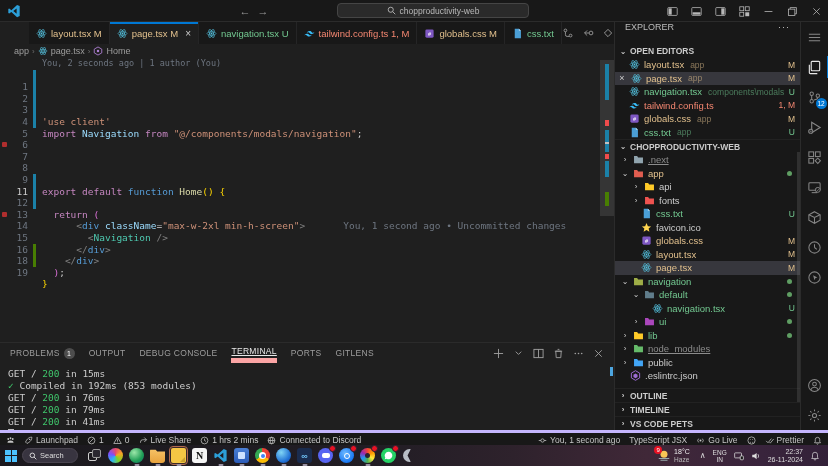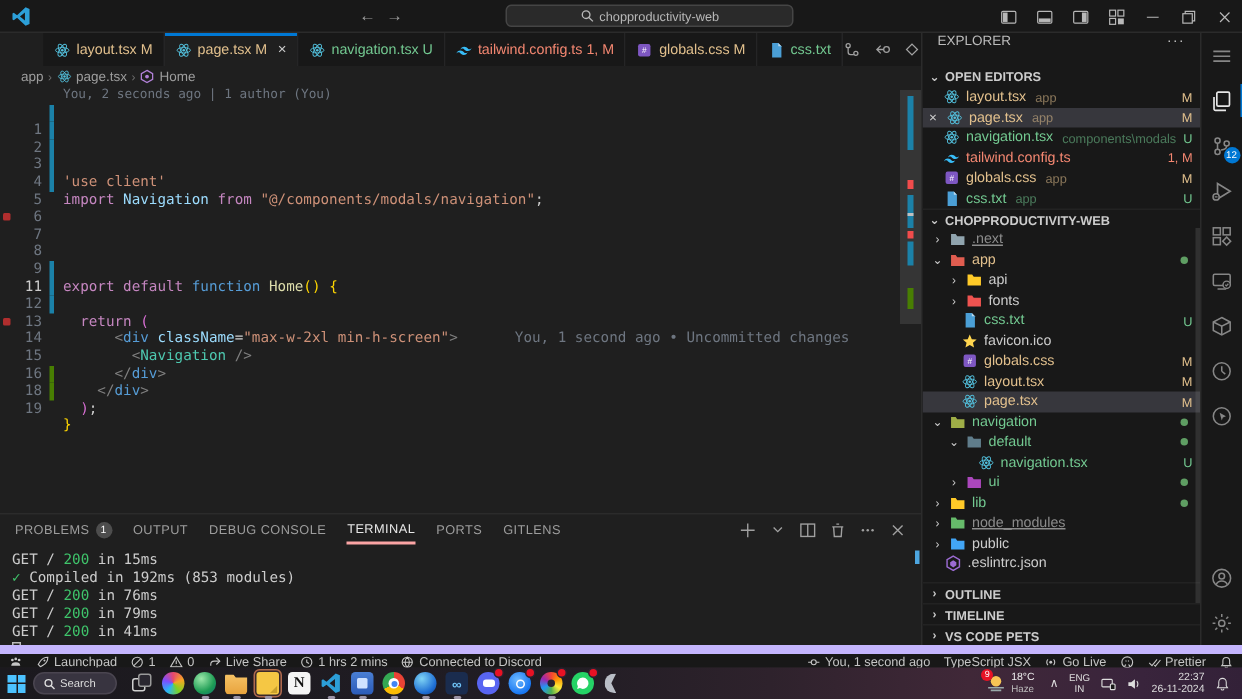--- a/index.html
+++ b/index.html
@@ -50,21 +50,21 @@
   .colorbox { display:inline-block; width:7px; height:7px; border:1px solid #8a8a8a; background:#111827; margin:0 2px 0 0; vertical-align:-1px; }
   .blame-head { color:#6e7681; font-size:8.5px; }
   #ov-ruler { position:absolute; right:0; top:0; width:14px; height:284px; }
   #ov-slider { position:absolute; right:0; top:2px; width:14px; height:156px; background:rgba(121,121,121,.25); }
   .ov-mark { position:absolute; right:5px; width:4px; }
 
   
   #panel { position:absolute; left:0; top:342px; width:614px; height:88px; background:#1f1f1f; border-top:1px solid #2b2b2b; }
   #panel-tabs { display:flex; align-items:center; height:20px; padding-left:10px; gap:14px; font-size:8.5px; color:#9d9d9d; }
   .ptab { display:flex; align-items:center; gap:4px; height:20px; letter-spacing:.3px; }
-  .ptab.active { color:#e7e7e7; border-bottom:2px solid #fca5a5; }
+  .ptab.active { color:#e7e7e7; border-bottom:5px solid #fca5a5;text-decoration:underline; }
   .pbadge { background:#4d4d4d; color:#fff; border-radius:50%; width:11px; height:11px; font-size:7px; display:flex; align-items:center; justify-content:center; }
   #panel-actions { margin-left:auto; display:flex; gap:9px; padding-right:10px; color:#a0a0a0; font-size:11px; align-items:center; }
   #panel-actions svg { width:11px; height:11px; display:block; }
   #terminal { padding:5px 0 0 8px; font-size:9.5px; line-height:12px; color:#cccccc; }
   .t-green { color:#3fc56b; }
   #t-cursor { display:inline-block; width:6px; height:10px; border:1px solid #bbbbbb; vertical-align:-2px; }
   #term-scroll { position:absolute; right:1px; top:24px; width:3px; height:9px; background:#4da6e0; }
 
   
   #sidebar { position:absolute; left:614px; top:22px; width:186px; height:408px; background:#181818; border-left:1px solid #2b2b2b; overflow:hidden; font-size:9.5px; }
@@ -86,21 +86,21 @@
   
   #activitybar { position:absolute; left:800px; top:22px; width:28px; height:408px; background:#181818; border-left:1px solid #2b2b2b; display:flex; flex-direction:column; align-items:center; }
   .act-item { position:relative; width:28px; height:30px; display:flex; align-items:center; justify-content:center; color:#868686; }
   .act-item svg { width:15px; height:15px; }
   .act-item.active { color:#e7e7e7; }
   .act-item.active::after { content:""; position:absolute; right:0; top:4px; bottom:4px; width:1.5px; background:#0078d4; }
   .act-badge { position:absolute; right:2px; bottom:3px; background:#0078d4; color:#fff; font-size:6.5px; min-width:11px; height:11px; border-radius:6px; display:flex; align-items:center; justify-content:center; }
   #act-bottom { margin-top:auto; }
 
   
-  #statusbar { position:absolute; left:0; top:430px; width:828px; height:15px; background:#181818; border-top:6px solid #c4b5fd; display:flex; align-items:flex-start; font-size:8.5px; color:#c5c5c5; padding:0 6px; }
+  #statusbar { position:absolute; left:0; top:430px; width:828px; height:15px; background:#181818; border-top:3px solid #c4b5fd; display:flex; align-items:flex-end; font-size:8.5px; color:#c5c5c5; padding:0 6px; }
   .sb-item { display:flex; align-items:center; gap:3px; margin-right:9px; }
   .sb-item svg { width:9px; height:9px; }
   #sb-right { margin-left:auto; display:flex; align-items:center; }
   #sb-right .sb-item { margin-right:0; margin-left:9px; }
 
   
   #taskbar { position:absolute; left:0; top:445px; width:828px; height:21px;
     background:linear-gradient(90deg,#1b191e 0%,#211d24 45%,#2e222c 62%,#402838 78%,#39243c 92%,#332138 100%);
     display:flex; align-items:center; }
   #start-btn { width:22px; display:flex; justify-content:center; }

